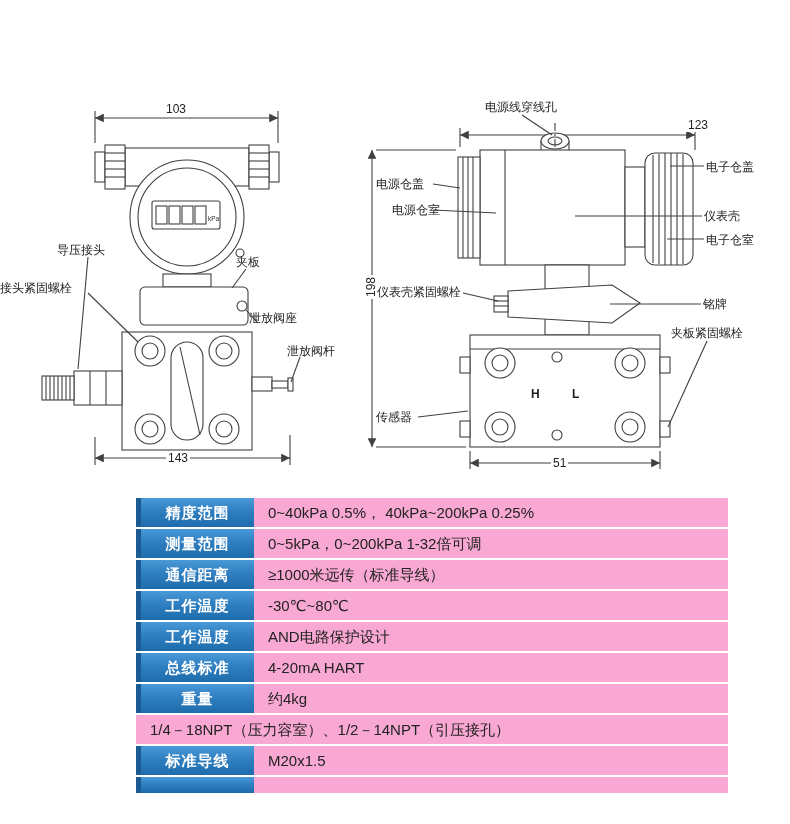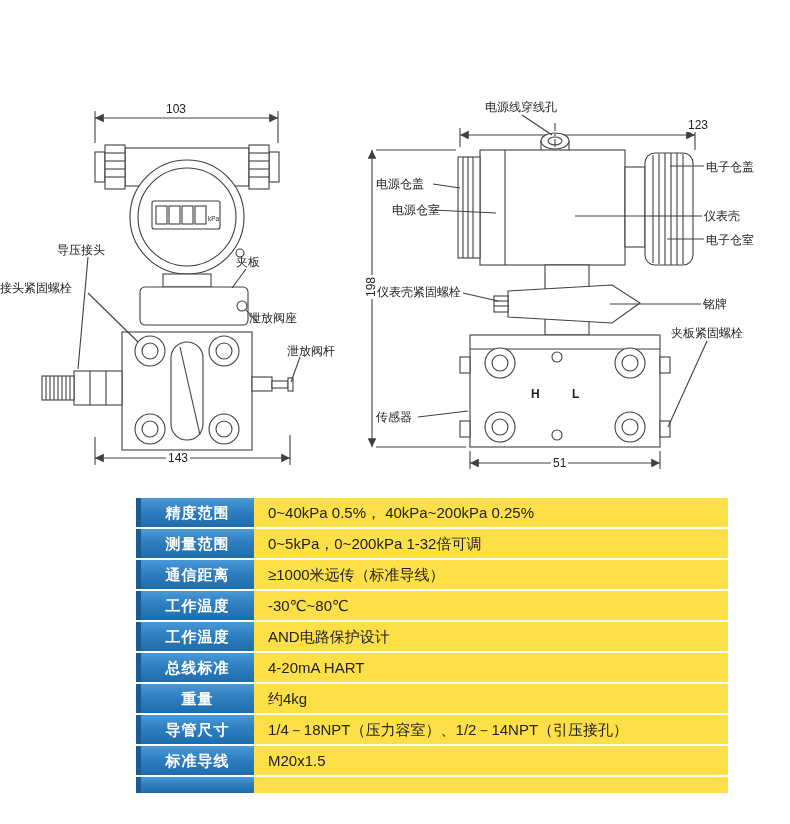--- a/index.html
+++ b/index.html
@@ -11,21 +11,21 @@
   .drawings{position:absolute;left:0;top:0;}
   .dlabel{position:absolute;font-size:12px;color:#222;white-space:nowrap;line-height:14px;}
   .dim{position:absolute;font-size:12px;color:#222;background:#fff;padding:0 2px;line-height:14px;white-space:nowrap;}
   .dim-vert{transform:rotate(-90deg);}
   .portmark{position:absolute;font-size:12px;color:#222;font-weight:bold;}
   .spec-table{position:absolute;top:498px;left:100px;width:592px;margin-left:36px;}
   .row{display:flex;height:29px;margin-bottom:2px;}
   .cell-label{flex:none;width:113px;border-left:5px solid #1b5a93;
               background:linear-gradient(180deg,#4a9ad8 0%,#2f7fc1 45%,#1e6cab 100%);
               color:#fff;font-weight:bold;font-size:15px;text-align:center;line-height:29px;letter-spacing:1px;}
-  .cell-value{flex:1;background:#fde047;color:#222;font-size:15px;line-height:29px;padding-left:14px;white-space:nowrap;}
+  .cell-value{flex:1;background:#f9a8d4;color:#222;font-size:15px;line-height:29px;padding-left:14px;white-space:nowrap;}
   .row.partial{height:16px;overflow:hidden;margin-bottom:0;}
 </style>
 </head>
 <body>
 
 <div id="page">
 
 
   <div class="diagrams">
 
@@ -267,21 +267,20 @@
     </div>
     <div class="row">
       <div class="cell-label">总线标准</div>
       <div class="cell-value">4-20mA HART</div>
     </div>
     <div class="row">
       <div class="cell-label">重量</div>
       <div class="cell-value">约4kg</div>
     </div>
     <div class="row">
-      <div class="cell-label">导管尺寸</div>
       <div class="cell-value">1/4－18NPT（压力容室）、1/2－14NPT（引压接孔）</div>
     </div>
     <div class="row">
       <div class="cell-label">标准导线</div>
       <div class="cell-value">M20x1.5</div>
     </div>
     <div class="row partial">
       <div class="cell-label"></div>
       <div class="cell-value"></div>
     </div>

